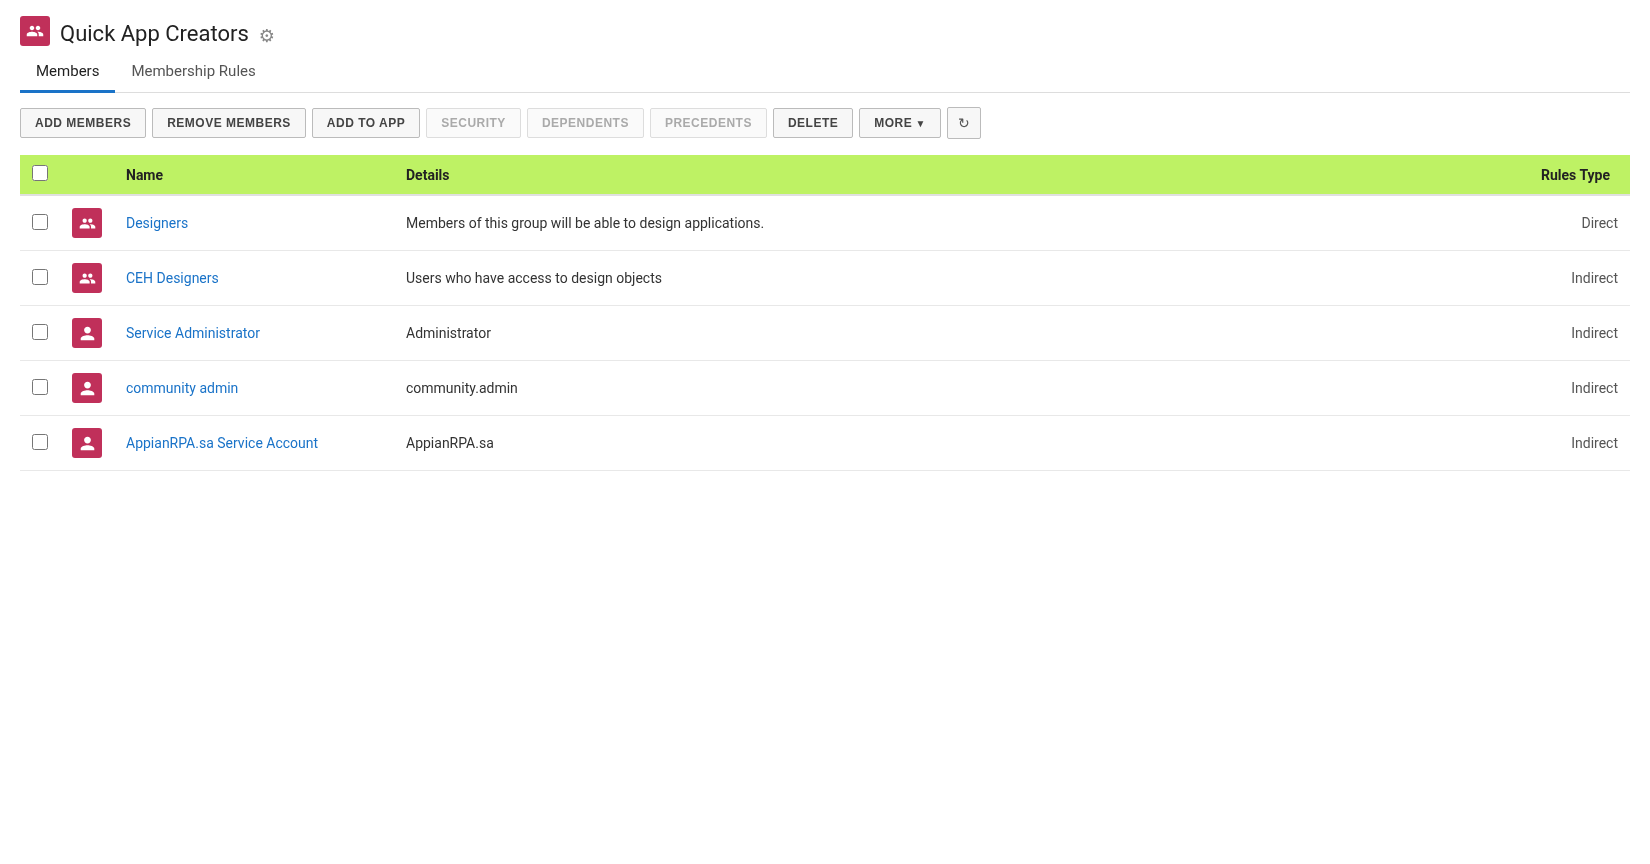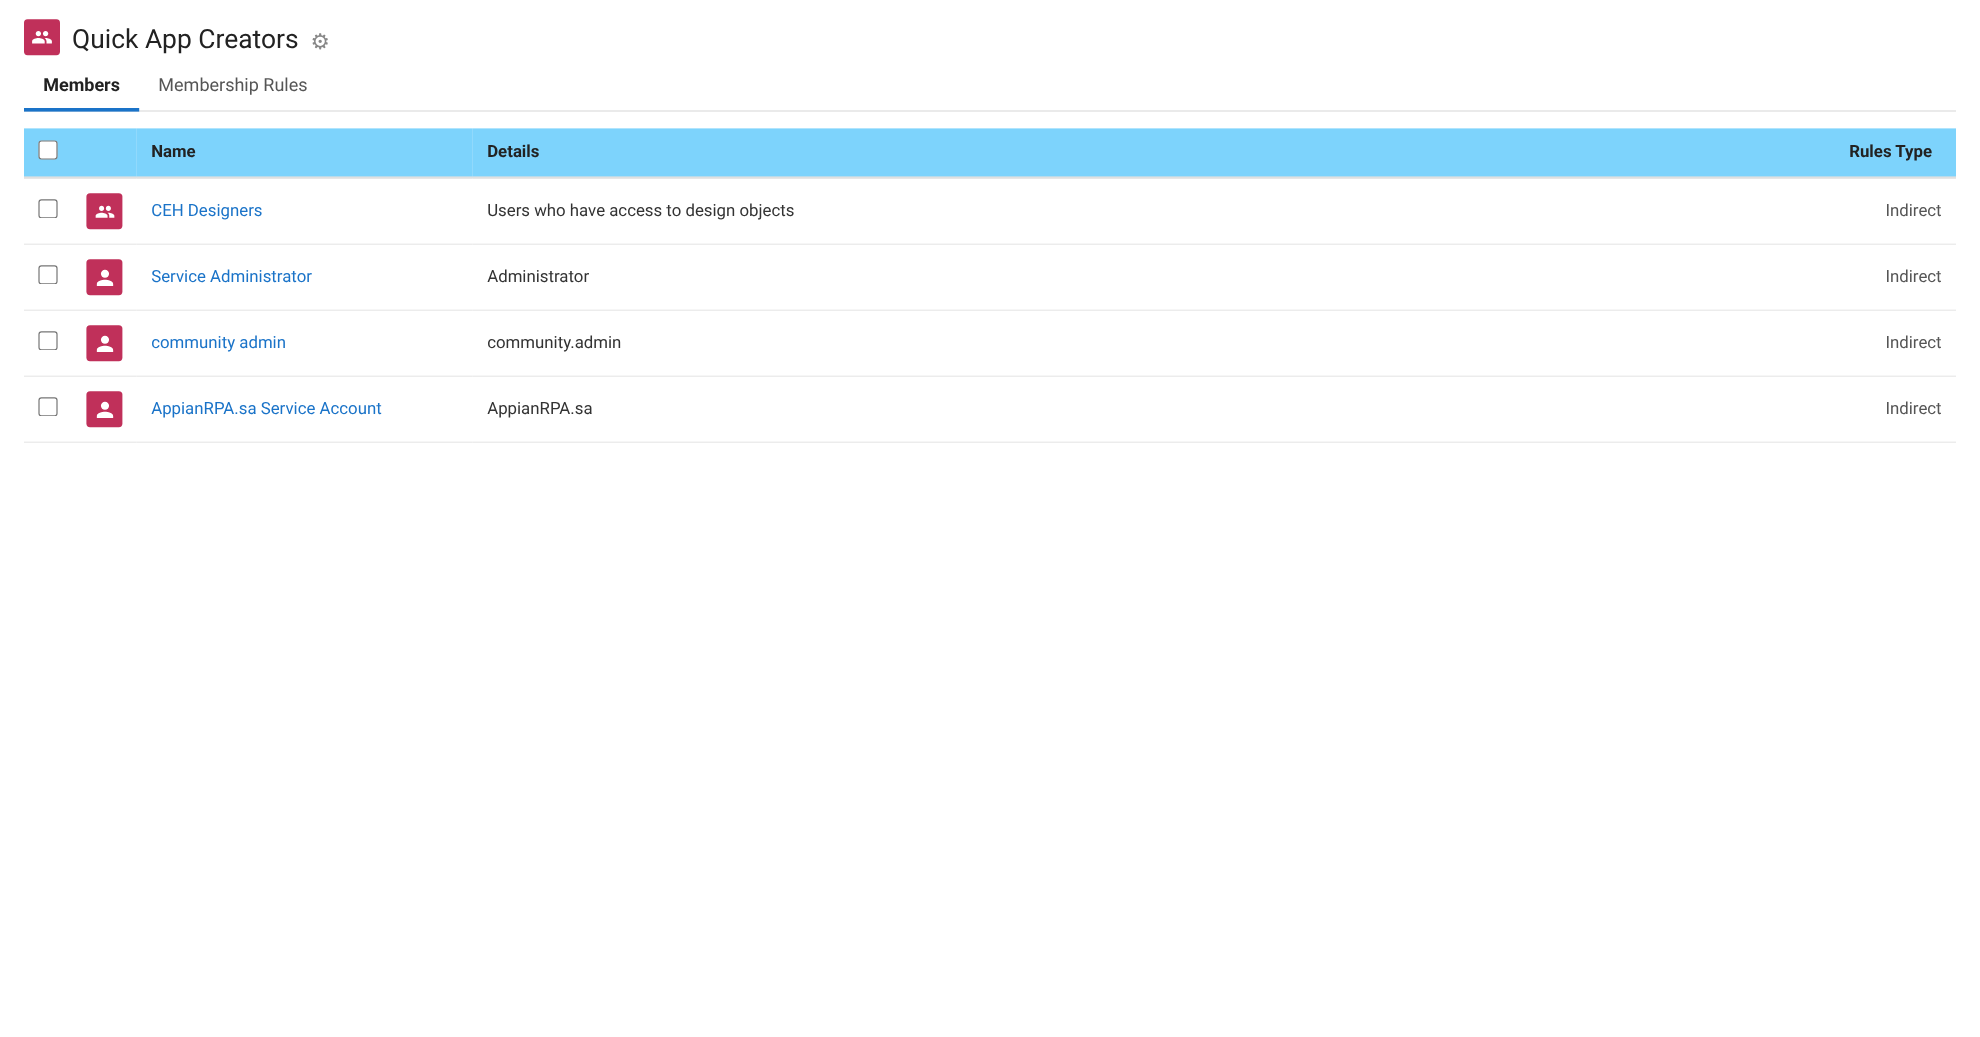--- a/index.html
+++ b/index.html
@@ -54,21 +54,21 @@
       padding: 10px 16px;
       font-size: 15px;
       color: #555;
       cursor: pointer;
       border-bottom: 3px solid transparent;
       margin-bottom: -1px;
     }
     .tab.active {
       color: #222;
       border-bottom: 3px solid #1a73c8;
-      font-weight: 700;
+      font-weight: 400;
       text-align: center;
     }
 
     
     .toolbar {
       display: flex;
       align-items: center;
       gap: 6px;
       margin-bottom: 16px;
       flex-wrap: wrap;
@@ -111,21 +111,21 @@
       width: 100%;
       border-collapse: collapse;
     }
     .members-table th {
       text-align: left;
       font-weight: 700;
       font-size: 14px;
       color: #222;
       padding: 10px 12px;
       border-bottom: 2px solid #e0e0e0;
-      background: #7dd3fc;
+      background: #bef264;
     }
     .members-table td {
       padding: 12px 12px;
       border-bottom: 1px solid #e8e8e8;
       vertical-align: middle;
     }
 
     .col-check { width: 40px; }
     .col-icon { width: 50px; }
     .col-name { width: 280px; }
@@ -200,34 +200,56 @@
     </div>
     <h1 class="page-title">Quick App Creators</h1>
     <span class="gear-icon">⚙</span>
   </div>
 
   <div class="tabs">
     <div class="tab active">Members</div>
     <div class="tab">Membership Rules</div>
   </div>
 
+  <div class="toolbar">
+    <button class="toolbar-btn">ADD MEMBERS</button>
+    <button class="toolbar-btn">REMOVE MEMBERS</button>
+    <button class="toolbar-btn">ADD TO APP</button>
+    <button class="toolbar-btn disabled">SECURITY</button>
+    <button class="toolbar-btn disabled">DEPENDENTS</button>
+    <button class="toolbar-btn disabled">PRECEDENTS</button>
+    <button class="toolbar-btn">DELETE</button>
+    <button class="toolbar-btn with-arrow">MORE</button>
+    <button class="refresh-btn">↻</button>
+  </div>
 
   <table class="members-table">
     <thead>
       <tr>
         <th class="col-check">
           <input type="checkbox" style="">
         </th>
         <th class="col-icon"></th>
         <th class="col-name">Name</th>
         <th class="col-details">Details</th>
         <th class="col-type">Rules Type</th>
       </tr>
     </thead>
     <tbody id="table-body">
+    <tr>
+          <td class="col-check"><input type="checkbox" style=""></td>
+          <td class="col-icon"><div class="member-icon">
+              <svg width="17" height="17" viewBox="0 0 24 24">
+                <path d="M16 11c1.66 0 2.99-1.34 2.99-3S17.66 5 16 5c-1.66 0-3 1.34-3 3s1.34 3 3 3zm-8 0c1.66 0 2.99-1.34 2.99-3S9.66 5 8 5C6.34 5 5 6.34 5 8s1.34 3 3 3zm0 2c-2.33 0-7 1.17-7 3.5V19h14v-2.5c0-2.33-4.67-3.5-7-3.5zm8 0c-.29 0-.62.02-.97.05 1.16.84 1.97 1.97 1.97 3.45V19h6v-2.5c0-2.33-4.67-3.5-7-3.5z" fill="white"></path>
+              </svg>
+            </div></td>
+          <td class="col-name"><a class="member-name-link">Designers</a></td>
+          <td class="col-details">Members of this group will be able to design applications.</td>
+          <td class="col-type member-type">Direct</td>
+        </tr>
         <tr>
           <td class="col-check"><input type="checkbox" style=""></td>
           <td class="col-icon"><div class="member-icon">
               <svg width="17" height="17" viewBox="0 0 24 24">
                 <path d="M16 11c1.66 0 2.99-1.34 2.99-3S17.66 5 16 5c-1.66 0-3 1.34-3 3s1.34 3 3 3zm-8 0c1.66 0 2.99-1.34 2.99-3S9.66 5 8 5C6.34 5 5 6.34 5 8s1.34 3 3 3zm0 2c-2.33 0-7 1.17-7 3.5V19h14v-2.5c0-2.33-4.67-3.5-7-3.5zm8 0c-.29 0-.62.02-.97.05 1.16.84 1.97 1.97 1.97 3.45V19h6v-2.5c0-2.33-4.67-3.5-7-3.5z" fill="white"></path>
               </svg>
             </div></td>
           <td class="col-name"><a class="member-name-link">CEH Designers</a></td>
           <td class="col-details">Users who have access to design objects</td>
           <td class="col-type member-type">Indirect</td>

